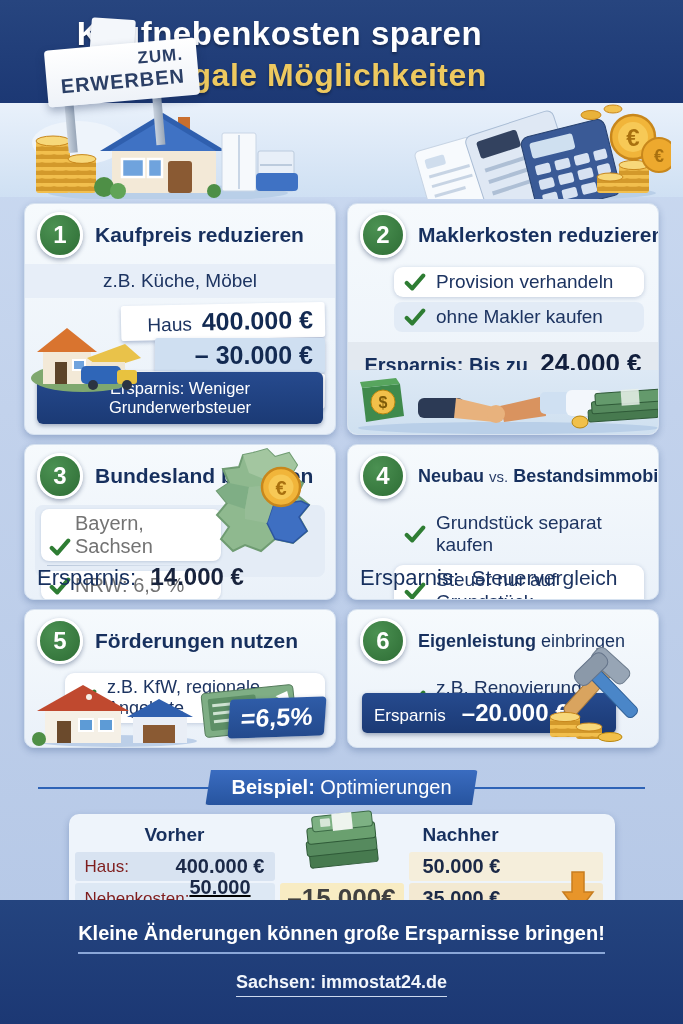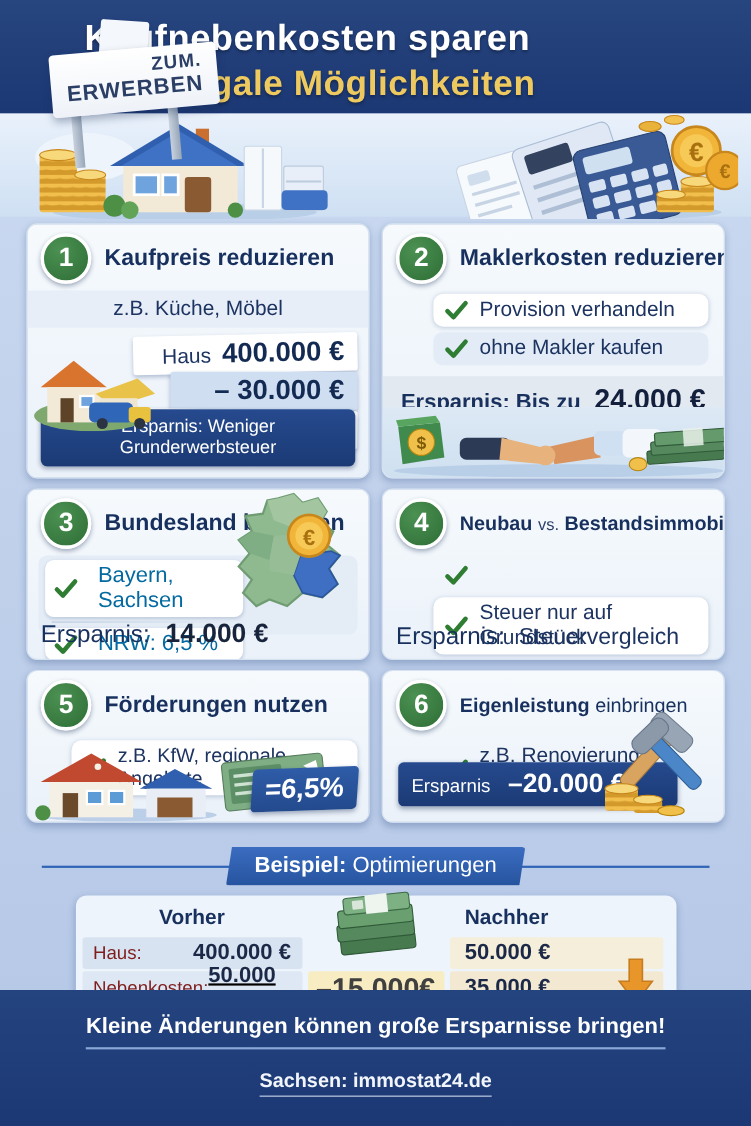--- a/index.html
+++ b/index.html
@@ -70,21 +70,21 @@
 
   
   .ersparnis-band{margin:10px 0 0 0;background:#e3e9f0;padding:6px 0;text-align:center;color:#17305e;}
   .ers-lbl{font-size:20px;font-weight:bold;}
   .ers-val{font-size:26px;font-weight:bold;color:#121f3d;margin-left:8px;}
   .c2-art{position:absolute;left:0;right:0;bottom:0;height:64px;background:linear-gradient(180deg,#dde9f5,#cfe0f0);}
 
   
   .c3-body{position:relative;margin:2px 10px 0 10px;background:#e4ecf6;border-radius:8px;height:72px;}
   .c3-checks{position:absolute;left:6px;top:4px;width:180px;}
-  .c3-row{display:flex;align-items:center;gap:18px;padding:3px 8px;color:#0369a1;font-size:20px;
+  .c3-row{display:flex;align-items:flex-end;gap:4px;padding:3px 8px;color:#737373;font-size:20px;
           background:#ffffff;border-radius:8px;box-shadow:0 1px 3px rgba(50,80,130,.2);margin-bottom:4px;}
   .c3-div{height:1px;background:linear-gradient(90deg,#b9c7da,#e4ecf6);margin:2px 6px 5px 6px;}
   .c3-map{position:absolute;right:4px;top:2px;z-index:2;}
   .ers-row{position:absolute;left:12px;bottom:8px;color:#17305e;}
   .ers-row .a{font-size:22px;font-weight:normal;}
   .ers-row .b{font-size:24px;font-weight:bold;color:#18233c;margin-left:10px;}
   .ers-row .b-reg{font-size:21px;font-weight:normal;color:#1d3461;margin-left:8px;}
 
   
   .c5-art{position:absolute;left:0;right:0;bottom:0;height:66px;}
@@ -382,20 +382,21 @@
         <div class="card-title title-sm">
           <span>Neubau</span>
           <span class="vs">vs.</span>
           <span>Bestandsimmobilie</span>
         </div>
       </div>
       <div class="check-row">
         <svg class="check-icon">
             <use href="#checkmark"></use>
           </svg>
+        <span>Grundstück separat kaufen</span>
       </div>
       <div class="check-row check-pill">
         <svg class="check-icon">
             <use href="#checkmark"></use>
           </svg>
         <span>Steuer nur auf Grundstück</span>
       </div>
       <div class="ers-row">
         <span class="a">Ersparnis:</span>
         <span class="b-reg">Steuervergleich</span>

